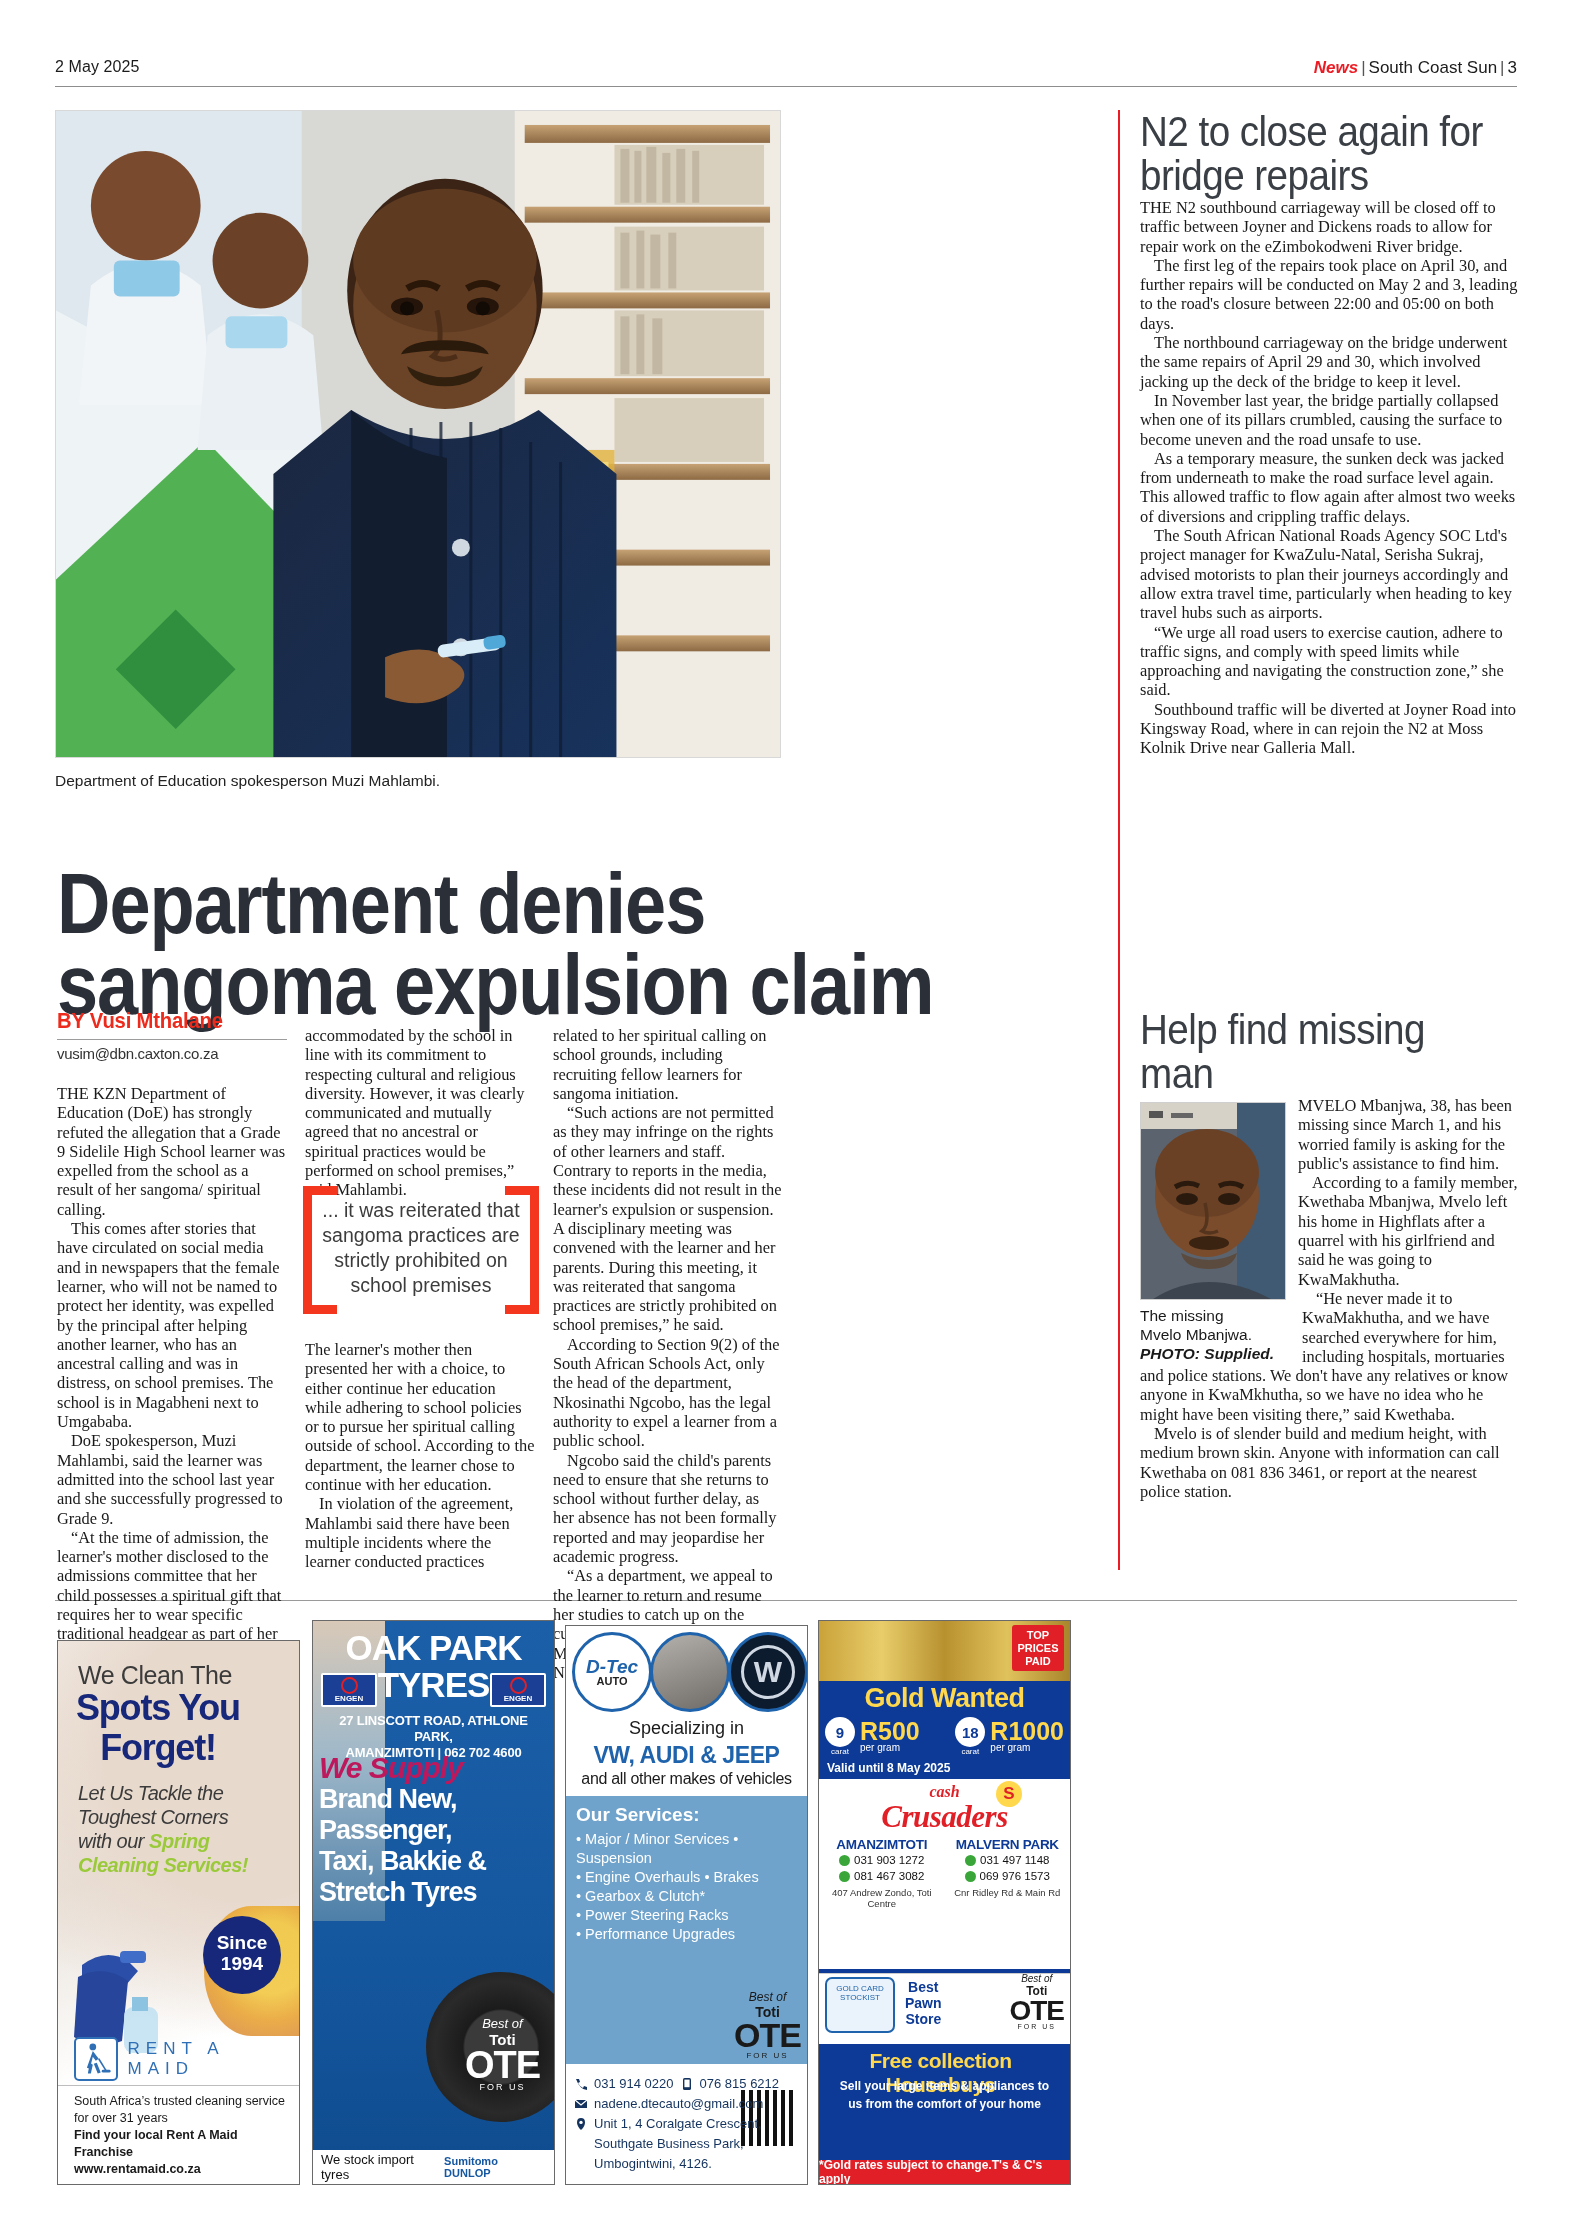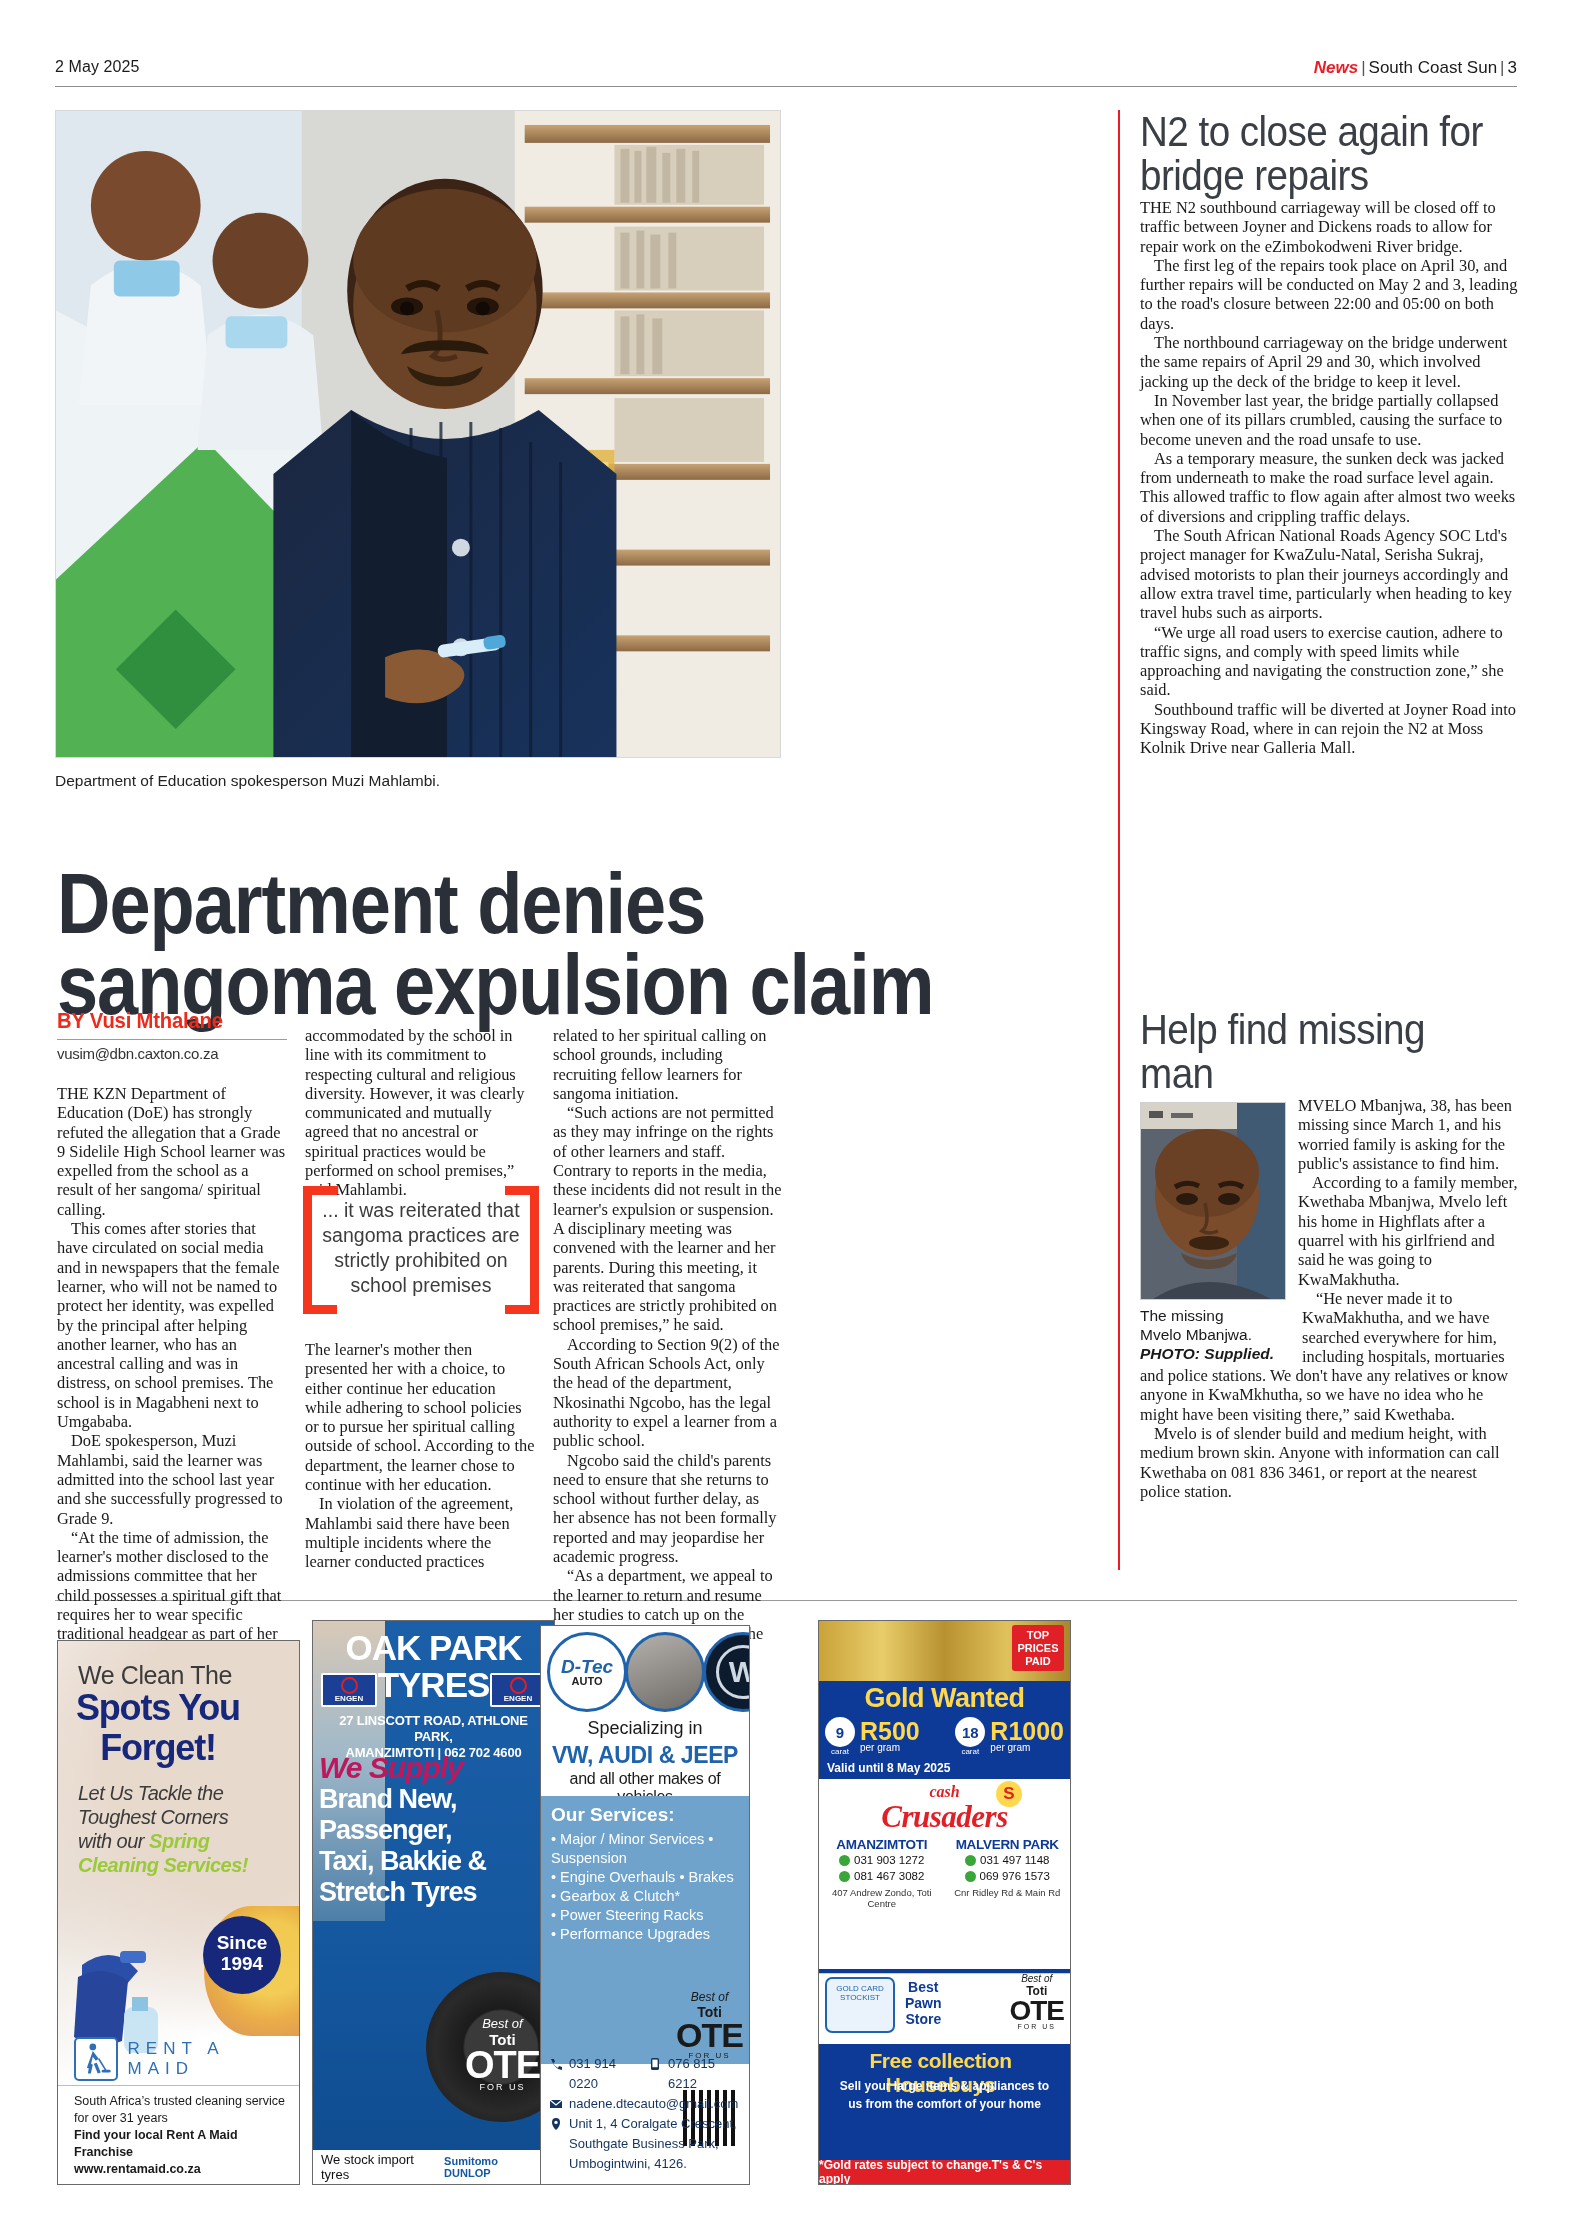--- a/index.html
+++ b/index.html
@@ -67,21 +67,21 @@
   #rail2{top:1008px;}
   .missing-photo{float:left;width:144px;height:196px;margin:6px 12px 2px 0;border:1px solid #cfcfcf;overflow:hidden;}
   .missing-photo svg{display:block;width:100%;height:100%;}
   .missing-cap{font-family:"Liberation Sans",sans-serif;font-size:15.5px;line-height:19px;color:#1a1a1a;width:150px;float:left;clear:left;margin:4px 12px 0 0;}
   .missing-cap em{font-style:italic;font-weight:bold;}
 
   
   .ad{position:absolute;box-sizing:border-box;overflow:hidden;}
   #ad1{left:57px;top:1640px;width:243px;height:545px;border:1px solid #6a6a6a;background:#fff;}
   #ad2{left:312px;top:1620px;width:243px;height:565px;border:1px solid #6a6a6a;background:#fff;}
-  #ad3{left:540px;top:1625px;width:210px;height:560px;border:1px solid #6a6a6a;background:#fff;}
+  #ad3{left:565px;top:1625px;width:243px;height:560px;border:1px solid #6a6a6a;background:#fff;}
   #ad4{left:818px;top:1620px;width:253px;height:565px;border:1px solid #6a6a6a;background:#fff;}
 
   
   .a1-bg{position:absolute;inset:0;background:
     radial-gradient(circle at 78% 22%, #e8d9cd 0 30%, rgba(232,217,205,0) 60%),
     linear-gradient(160deg,#f4efe9 0%,#e9e2da 40%,#ffffff 72%,#ffffff 100%);}
   .a1-t1{position:absolute;left:20px;top:20px;font-family:"Liberation Sans",sans-serif;font-size:25px;color:#3b3b3b;letter-spacing:-.4px;}
   .a1-t2{position:absolute;left:18px;top:47px;font-family:"Liberation Sans",sans-serif;font-weight:bold;font-size:36px;line-height:40px;color:#17287a;letter-spacing:-1.2px;text-align:center;}
   .a1-t3{position:absolute;left:20px;top:140px;width:200px;font-family:"Liberation Sans",sans-serif;font-style:italic;font-size:20px;line-height:24px;color:#3b3b3b;letter-spacing:-.5px;}
   .a1-green{color:#9ac93a;font-weight:bold;}

